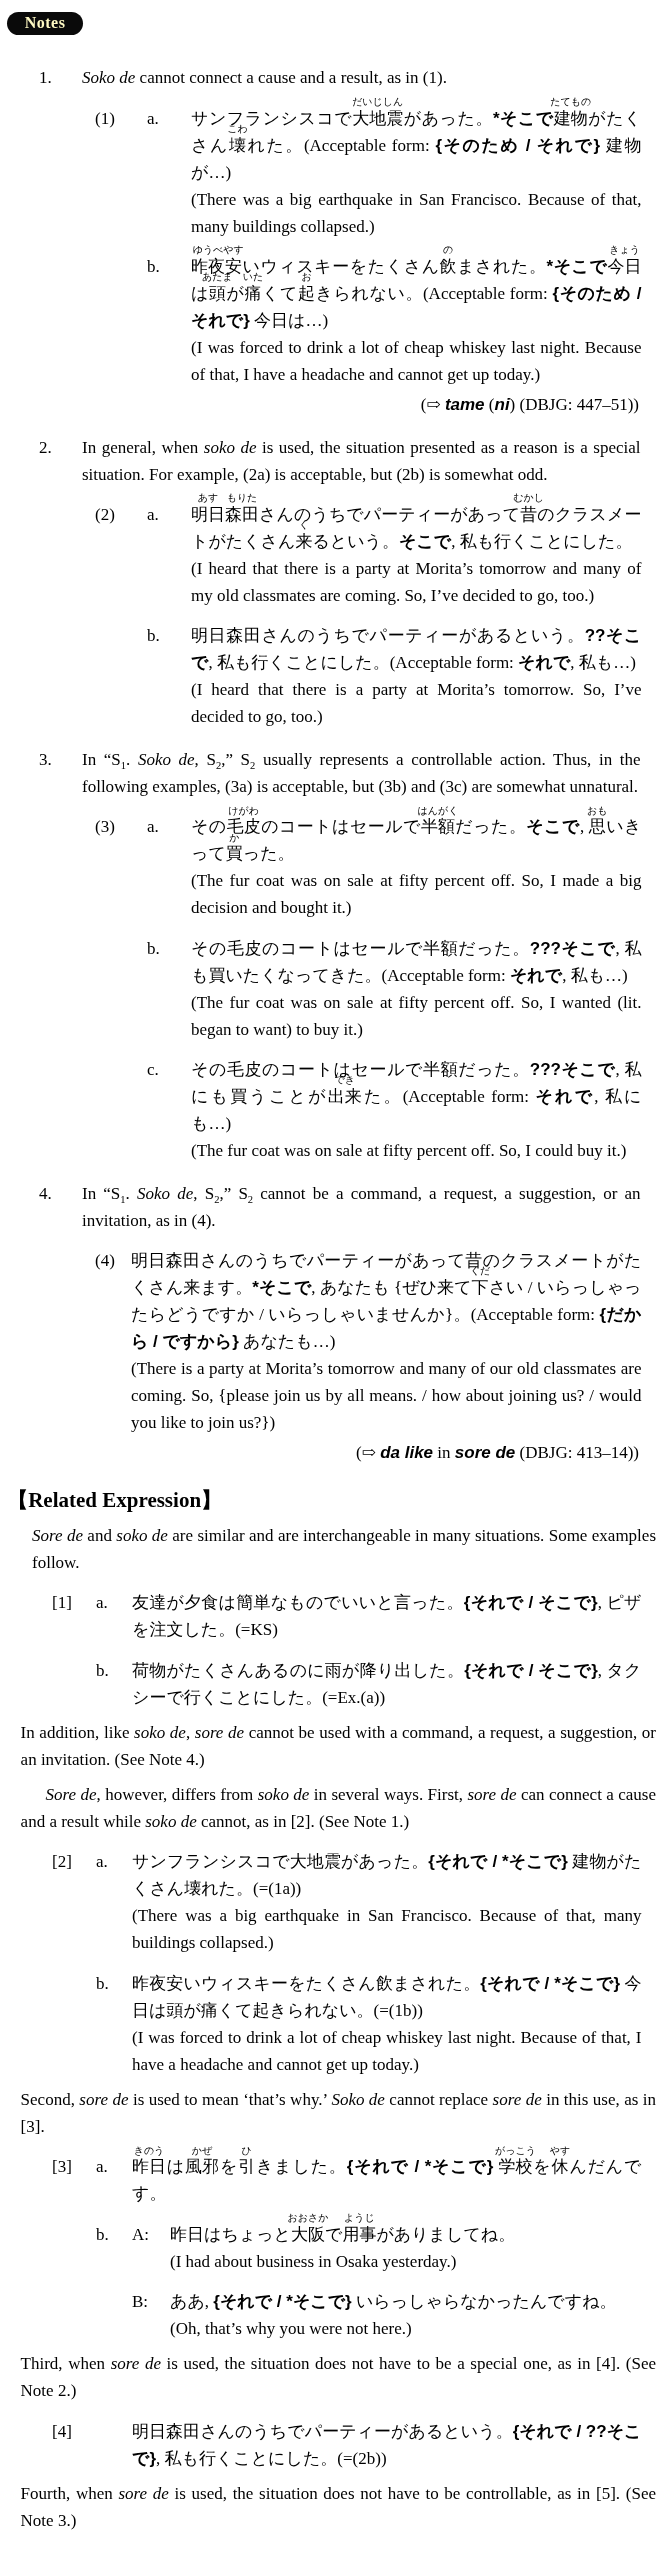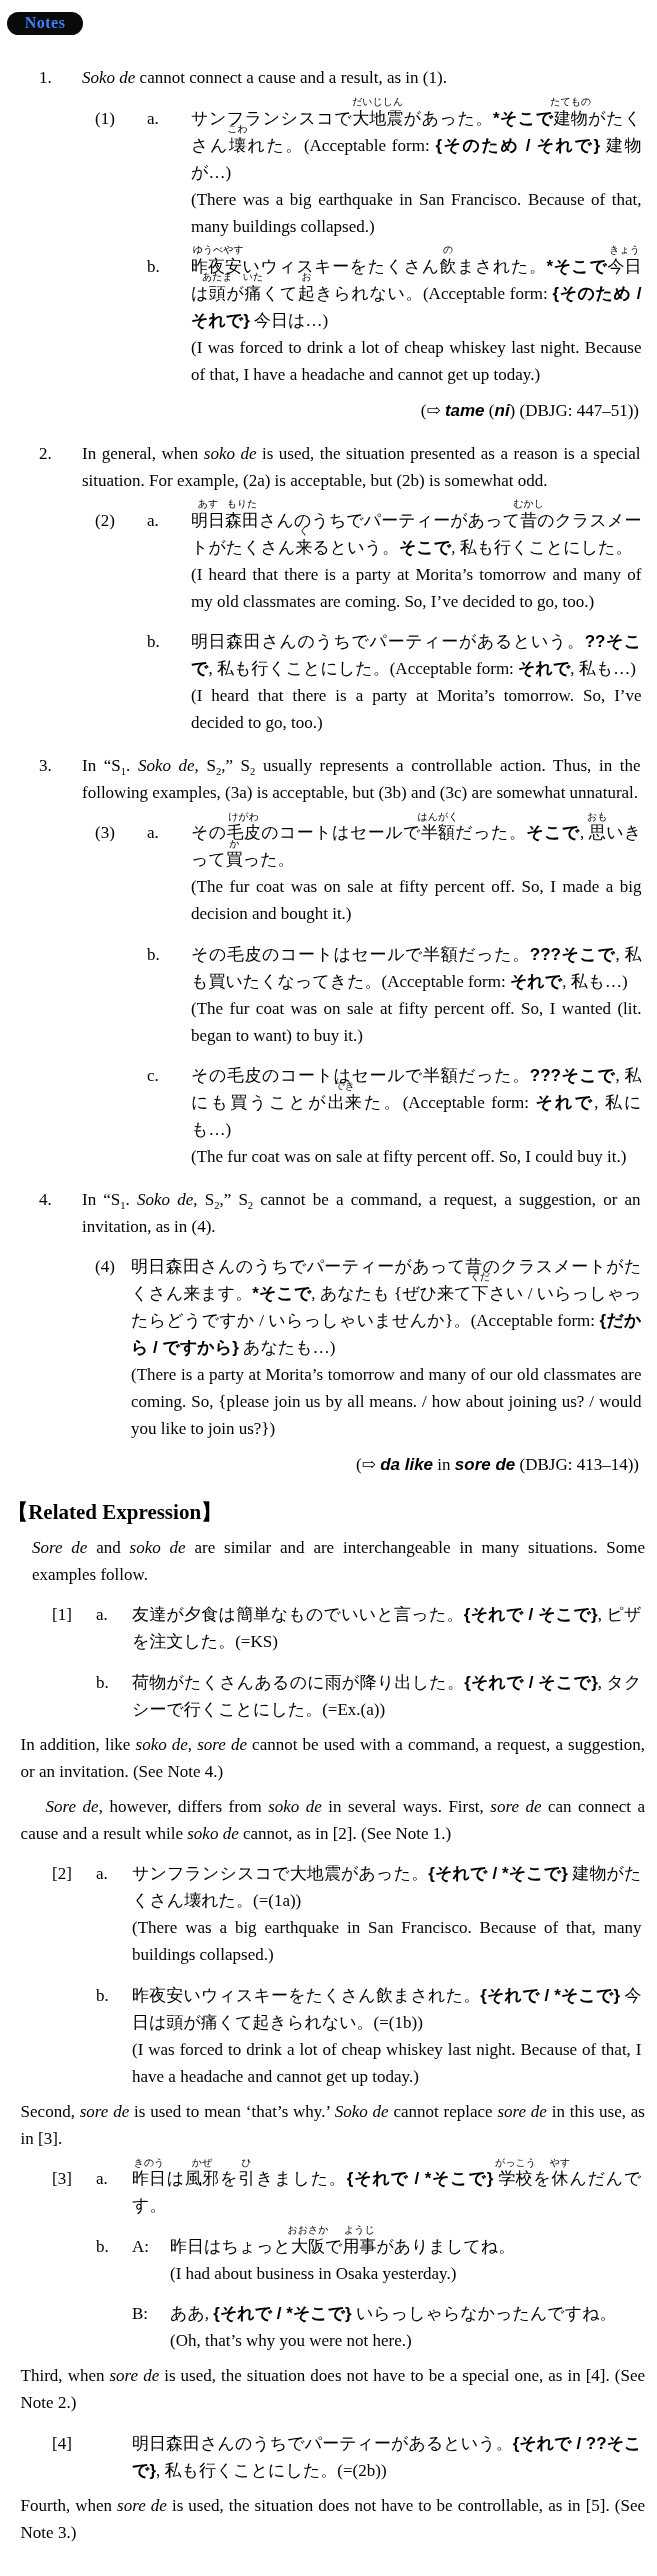--- a/index.html
+++ b/index.html
@@ -15,42 +15,42 @@
     line-height:27px;
     box-sizing:border-box;
     padding:9.3px 0 15.5px 0;
     overflow:hidden;
   }
   
   .badge{
     display:inline-block;
     margin:0 0 13.4px 7.2px;
     background:#0a0a0a;
-    color:#3b82f6;
+    color:#fef9c3;
     font-weight:bold;
     font-size:16px;
     line-height:19.6px;
     padding:1.5px 17.5px 2.6px 17.5px;
     border-radius:12.4px;
     letter-spacing:0.5px;
   }
   
   .note{position:relative;padding-left:82px;padding-right:16.5px;margin-top:15.5px;text-align:justify;}
   .note .n{position:absolute;left:39px;top:0;}
   
   .ex{position:relative;padding-left:191px;padding-right:15.5px;margin-top:13.4px;}
   .ex .num{position:absolute;left:95px;top:0;}
   .ex .letter{position:absolute;left:147px;top:0;}
   .ex.noletter{padding-left:131px;}
   .jp{text-align:justify;}
   .en{text-align:justify;}
-  .ref{text-align:right;padding-right:18px;margin-top:9px;}
+  .ref{text-align:right;padding-right:18px;margin-top:3px;}
   
   .re-heading{font-weight:bold;font-size:21px;margin:20.6px 0 5.2px 7.2px;}
-  .re-para{margin:8.2px 0 8.2px 20.6px;padding-right:12px;text-align:justify;}
+  .re-para{margin:8.2px 0 8.2px 20.6px;padding-right:1px;text-align:justify;}
   .re-para.intro{margin-left:32px;}
   .re-para.hang{text-indent:25px;}
   .rex{position:relative;padding-left:132px;padding-right:15.5px;margin-top:13.4px;}
   .rex .num{position:absolute;left:52px;top:0;}
   .rex .letter{position:absolute;left:96px;top:0;}
   .rex.turnblock{padding-left:170px;}
   .rex .speaker{position:absolute;left:132px;top:0;}
   
   b,strong{font-family:"Liberation Sans","DejaVu Sans",sans-serif;font-weight:bold;}
   i b, b i, .bi{font-family:"Liberation Sans","DejaVu Sans",sans-serif;font-weight:bold;font-style:italic;}

